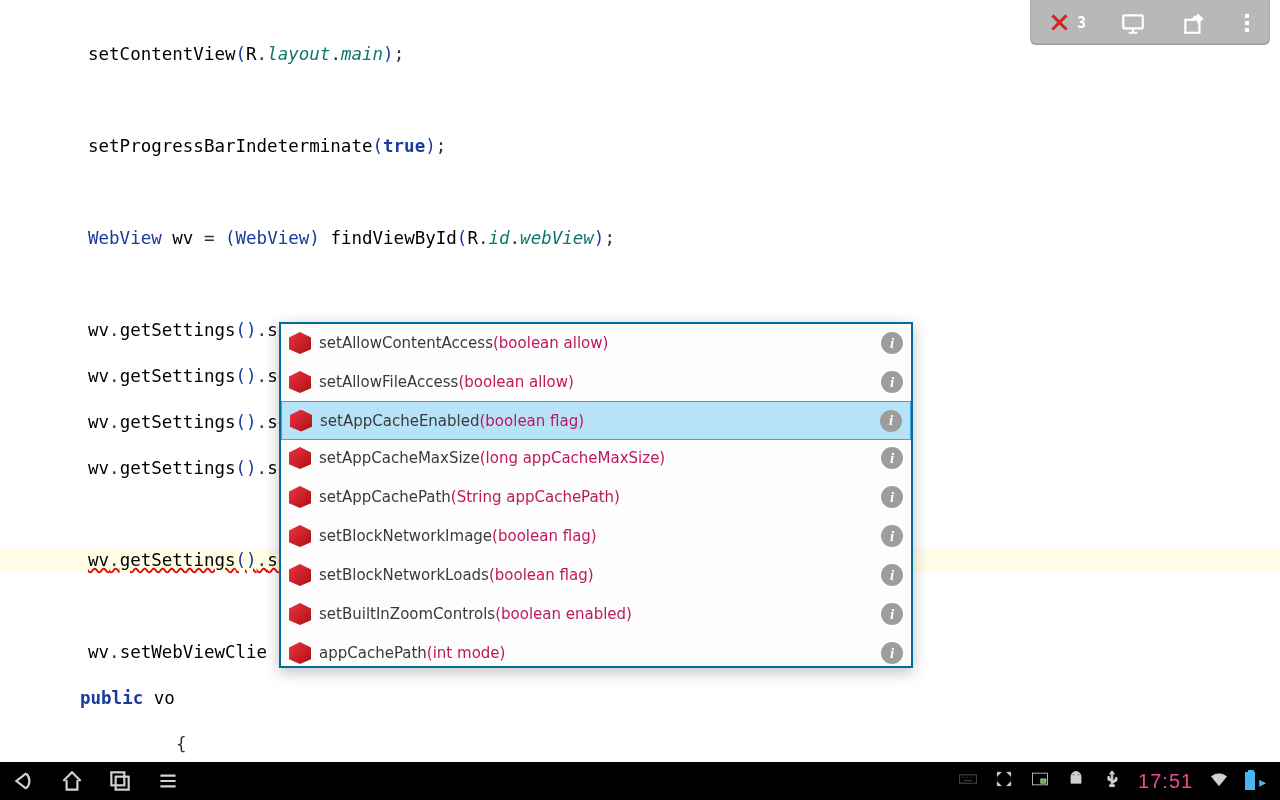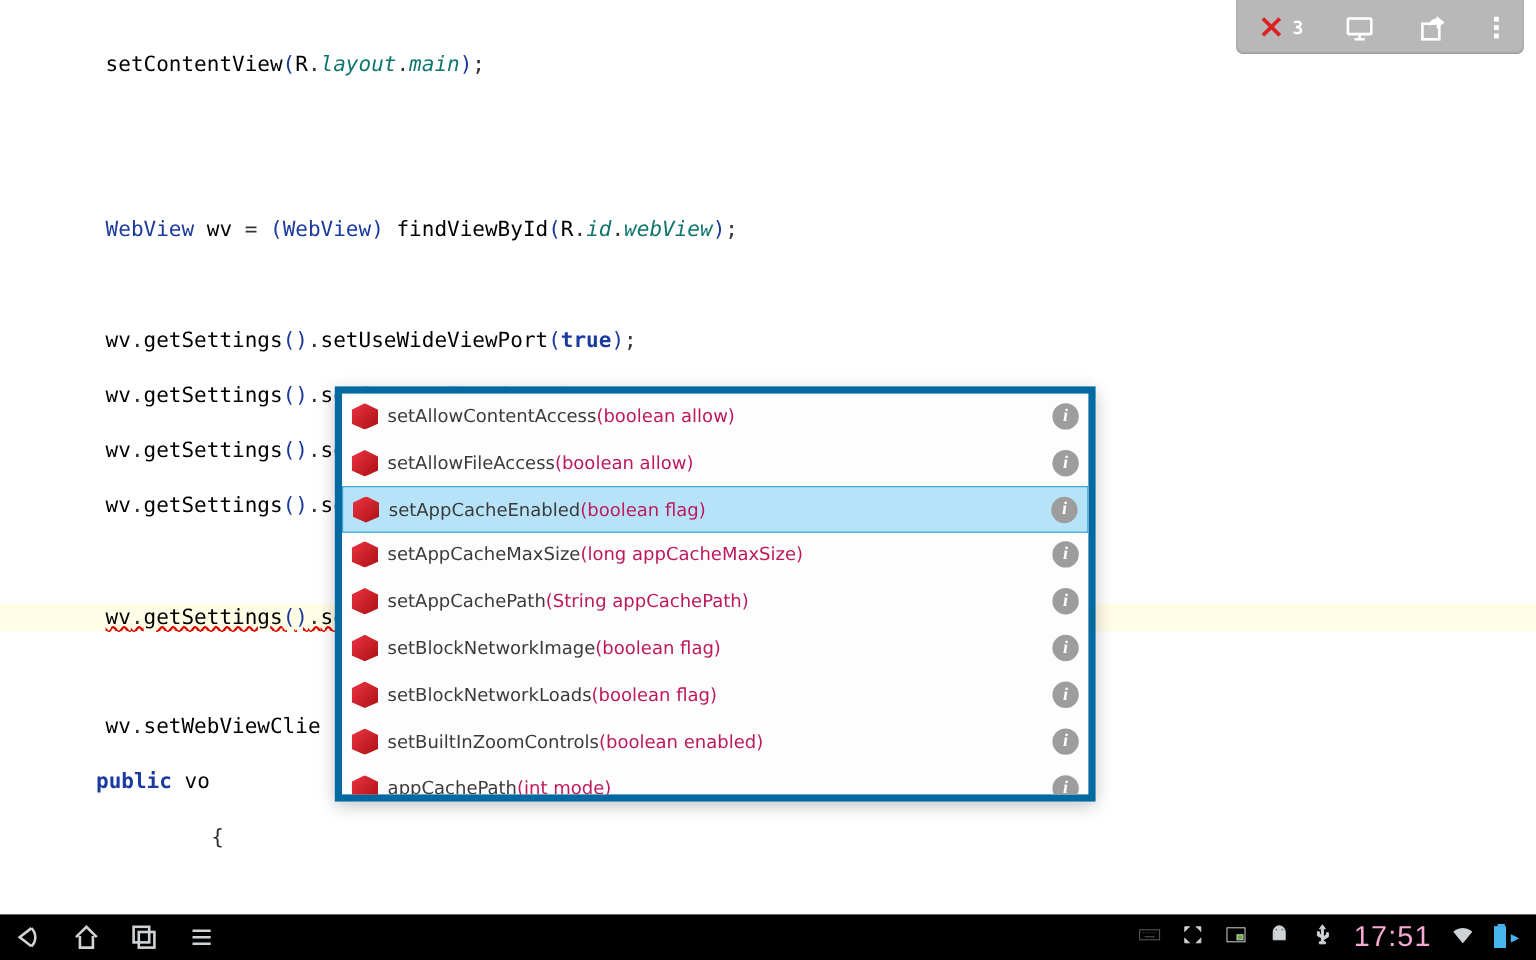--- a/index.html
+++ b/index.html
@@ -29,21 +29,21 @@
   box-shadow:inset 0 -1px 2px rgba(0,0,0,.2);
 }
 .toolbar .btn { color:#fff; font-size:22px; display:flex; align-items:center; gap:4px; cursor:pointer; }
 .toolbar .btn.cnt { font-size:15px; font-weight:bold; }
 .toolbar .btn svg { width:26px; height:26px; }
 .toolbar .dots { display:flex; flex-direction:column; gap:3px; padding:0 4px;}
 .toolbar .dots span{ width:4px;height:4px;background:#fff; }
 
 .popup {
   position:absolute; left:279px; top:322px; width:634px; height:346px;
-  background:#fdfdfd; border:6px solid #0369a1; box-shadow:0 4px 14px rgba(0,0,0,.25);
+  background:#fdfdfd; border:2px solid #0369a1; box-shadow:0 4px 14px rgba(0,0,0,.25);
   overflow:hidden;
 }
 .popup .row {
   height:39px; display:flex; align-items:center; padding:0 8px;
   border-bottom:1px solid rgba(0,0,0,0);
   font-family:"DejaVu Sans","Segoe UI",sans-serif; font-size:15px;
   cursor:pointer;
 }
 .popup .row.sel { background:#b7e3f8; border:1px solid #3ba6d8; margin:-1px 0; }
 .popup .cube { width:22px; height:22px; margin-right:8px; position:relative; }
@@ -62,32 +62,33 @@
 }
 
 .sysbar{
   position:absolute; left:0; top:762px; width:1280px; height:38px;
   background:#000; display:flex; align-items:center; color:#cfd3d6;
 }
 .sysbar .navbtn{ width:48px; height:38px; display:flex; align-items:center; justify-content:center; cursor:pointer;}
 .sysbar .navbtn svg{ width:26px; height:26px; stroke:#cfd3d6; fill:none; stroke-width:2;}
 .sysbar .right{ margin-left:auto; display:flex; align-items:center; gap:16px; padding-right:12px;}
 .sysbar .right svg{ width:20px;height:20px; stroke:#cfd3d6; fill:#cfd3d6;}
-.sysbar .clock{ font-family:sans-serif; color:#f9a8d4; font-size:24px; letter-spacing:1px; }
+.sysbar .clock{ font-family:sans-serif; color:#ec4899; font-size:20px; letter-spacing:1px; }
 .sysbar .batt { display:flex; align-items:center; gap:2px;}
 .sysbar .batt .b{ width:10px;height:18px;border:1px solid #49b7ef;background:#49b7ef;position:relative;}
 .sysbar .batt .b::before{content:"";position:absolute;top:-3px;left:2px;width:6px;height:2px;background:#49b7ef;}
 .sysbar .arrow{color:#49b7ef;font-size:18px;}
 </style>
 </head>
 <body>
 
 <div class="editor">
 <div class="line"><span>setContentView</span><span class="tk-paren">(</span><span>R</span><span class="tk-punc">.</span><span class="tk-field">layout</span><span class="tk-punc">.</span><span class="tk-field">main</span><span class="tk-paren">)</span><span class="tk-punc">;</span></div>
 <div class="line"></div>
+<div class="line"><span>setProgressBarIndeterminate</span><span class="tk-paren">(</span><span class="tk-bool">true</span><span class="tk-paren">)</span><span class="tk-punc">;</span></div>
 <div class="line"></div>
 <div class="line"><span class="tk-type">WebView</span><span> wv </span><span class="tk-punc">=</span><span class="tk-paren"> (</span><span class="tk-type">WebView</span><span class="tk-paren">)</span><span> findViewById</span><span class="tk-paren">(</span><span>R</span><span class="tk-punc">.</span><span class="tk-field">id</span><span class="tk-punc">.</span><span class="tk-field">webView</span><span class="tk-paren">)</span><span class="tk-punc">;</span></div>
 <div class="line"></div>
 <div class="line"><span>wv</span><span class="tk-punc">.</span><span>getSettings</span><span class="tk-paren">()</span><span class="tk-punc">.</span><span>setUseWideViewPort</span><span class="tk-paren">(</span><span class="tk-bool">true</span><span class="tk-paren">)</span><span class="tk-punc">;</span></div>
 <div class="line"><span>wv</span><span class="tk-punc">.</span><span>getSettings</span><span class="tk-paren">()</span><span class="tk-punc">.</span><span>setSupportZoom</span><span class="tk-paren">(</span><span class="tk-bool">true</span><span class="tk-paren">)</span><span class="tk-punc">;</span></div>
 <div class="line"><span>wv</span><span class="tk-punc">.</span><span>getSettings</span><span class="tk-paren">()</span><span class="tk-punc">.</span><span>setBuiltInZoomControls</span><span class="tk-paren">(</span><span class="tk-bool">true</span><span class="tk-paren">)</span><span class="tk-punc">;</span></div>
 <div class="line"><span>wv</span><span class="tk-punc">.</span><span>getSettings</span><span class="tk-paren">()</span><span class="tk-punc">.</span><span>setDefaultZoom</span><span class="tk-paren">(</span><span class="tk-type">WebSettings</span><span class="tk-punc">.</span><span class="tk-type">ZoomDensity</span><span class="tk-punc">.</span><span class="tk-field">FAR</span><span class="tk-paren">)</span><span class="tk-punc">;</span></div>
 <div class="line"></div>
 <div class="line hl"><span class="err"><span>wv</span><span class="tk-punc">.</span><span>getSettings</span><span class="tk-paren">()</span><span class="tk-punc">.</span><span>set</span></span><span class="caret"></span></div>
 <div class="line"></div>

